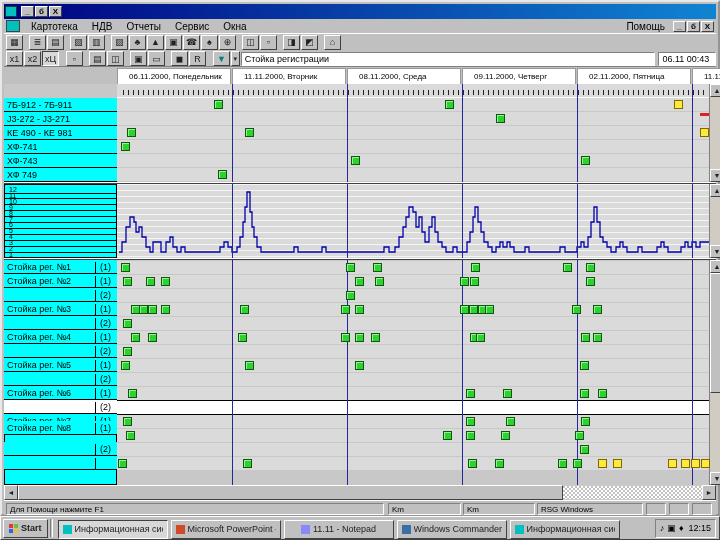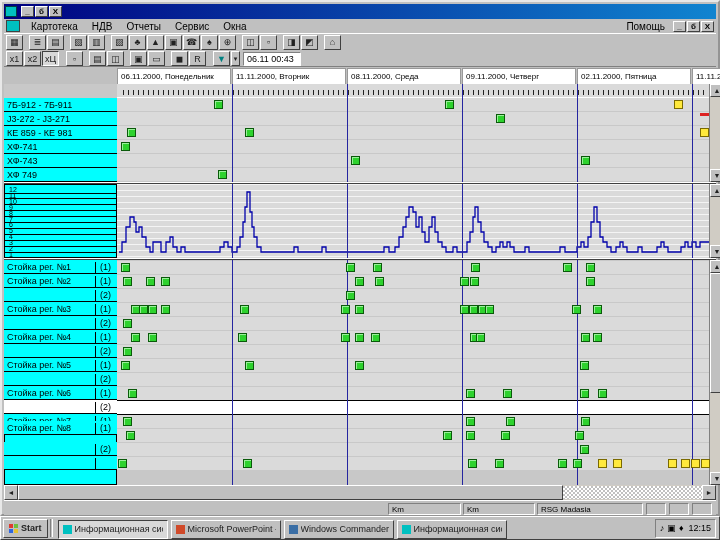--- a/index.html
+++ b/index.html
@@ -24,21 +24,21 @@
   .combo { height:14px; background:#fff; border:1px solid; border-color:#808080 #fff #fff #808080; display:flex; align-items:center; font-size:9px; padding-left:3px; color:#000; }
   .grid-row { position:absolute; left:113px; width:592px; background:#dadada; }
   .dayline { position:absolute; width:1px; background:#2525a0; z-index:5; }
   .marker { position:absolute; width:9px; height:9px; z-index:6; }
   .marker.g { background:#2ed22e; border:1px solid #0a5a0a; box-shadow:inset 1px 1px 0 #9af09a; }
   .marker.y { background:#ffe93c; border:1px solid #7a6a00; }
   .marker.r { background:#d22; border:none; height:3px; }
   .lp-cell { position:absolute; left:0; width:113px; background:#00ffff; color:#000; border-bottom:1px solid #000; font-size:9px; overflow:hidden; white-space:nowrap; }
   .lp-cell .lbl { position:absolute; left:3px; top:2px; }
   .lp-cell .cnt { position:absolute; left:91px; top:2px; width:19px; border-left:1px solid #000; padding-left:4px; height:100%; }
-  .hdr-cell { position:absolute; top:1px; height:29px; background:#fff; border:1px solid #999; font-size:8px; color:#000; white-space:nowrap; overflow:hidden; padding:3px 0 0 3px; }
+  .hdr-cell { position:absolute; top:1px; height:29px; background:#fff; border:1px solid #999; font-size:8px; color:#000; white-space:nowrap; overflow:hidden; padding:3px 0 0 11px; }
   .vsb { position:absolute; left:705px; width:14px; background:#d0ccc4; border-left:1px solid #808080; }
   .sb-btn { position:absolute; left:0; width:14px; height:13px; font-size:7px; }
   .scale-num { position:absolute; left:4px; font-size:7px; line-height:6px; color:#000; }
   .scale-line { position:absolute; left:0; width:113px; height:1px; background:#000; }
   .task { height:19px; margin-top:2px; margin-left:3px; display:flex; align-items:center; font-size:9px; padding:0 4px; overflow:hidden; white-space:nowrap; flex:1; max-width:110px; }
   .task .ticon { width:9px; height:9px; margin-right:3px; flex:none; }
   .hatch { background-image:linear-gradient(45deg,#fff 25%,transparent 25%,transparent 75%,#fff 75%),linear-gradient(45deg,#fff 25%,transparent 25%,transparent 75%,#fff 75%); background-size:4px 4px; background-position:0 0,2px 2px; background-color:#c0c0c0; }
   .statf { position:absolute; top:2px; height:12px; border:1px solid; border-color:#808080 #fff #fff #808080; font-size:8px; color:#000; padding:1px 3px; overflow:hidden; white-space:nowrap; }
 </style>
 </head>
@@ -106,20 +106,21 @@
         <span class="btn tibtn" style="margin-left: 5px;">◼</span>
         <span class="btn tibtn">R</span>
       </span>
     <span class="tsep"></span>
     <span class="btn tibtn" style="color:#008080;">
         <span>▼</span>
       </span>
     <span class="btn" style="width:9px;height:15px;font-size:7px;">
         <span>▾</span>
       </span>
+    <span class="combo" style="width:418px;">Стойка регистрации</span>
     <span class="combo" style="width:58px;margin-left:2px;">06.11 00:43</span>
   </div>
 
   <div class="abs" style="left:2px;top:64px;width:712px;height:18px;background:#c0c0c0;border-top:1px solid #808080;">
     <div id="day-headers">
         <div class="hdr-cell" style="left: 113px; width: 114px;">06.11.2000, Понедельник</div>
         <div class="hdr-cell" style="left: 228px; width: 114px;">11.11.2000, Вторник</div>
         <div class="hdr-cell" style="left: 343px; width: 114px;">08.11.2000, Среда</div>
         <div class="hdr-cell" style="left: 458px; width: 114px;">09.11.2000, Четверг</div>
         <div class="hdr-cell" style="left: 573px; width: 114px;">02.11.2000, Пятница</div>
@@ -141,21 +142,21 @@
       </div>
     <div class="abs" style="left:0;top:14px;width:113px;height:84px;background:#00ffff;border:1px solid #000;">
         <div id="top-labels">
           <div class="lp-cell" style="top: -1px; height: 14px; left: -1px;">
             <span class="lbl">7Б-912 - 7Б-911</span>
           </div>
           <div class="lp-cell" style="top: 13px; height: 14px; left: -1px;">
             <span class="lbl">J3-272 - J3-271</span>
           </div>
           <div class="lp-cell" style="top: 27px; height: 14px; left: -1px;">
-            <span class="lbl">КЕ 859 - КЕ 981</span>
+            <span class="lbl">КЕ 490 - КЕ 981</span>
           </div>
           <div class="lp-cell" style="top: 41px; height: 14px; left: -1px;">
             <span class="lbl">ХФ-741</span>
           </div>
           <div class="lp-cell" style="top: 55px; height: 14px; left: -1px;">
             <span class="lbl">ХФ-743</span>
           </div>
           <div class="lp-cell" style="top: 69px; height: 14px; left: -1px;">
             <span class="lbl">ХФ 749</span>
           </div>
@@ -399,24 +400,25 @@
     </div>
 
   <div class="abs" style="left:2px;top:483px;width:712px;height:15px;background:#d0ccc4;">
     <span class="btn abs" style="left:0;top:0;width:14px;height:15px;font-size:7px;">◄</span>
     <div class="btn abs" style="left:14px;top:0;width:545px;height:15px;"></div>
     <div class="abs hatch" style="left:559px;top:1px;width:139px;height:13px;"></div>
     <span class="btn abs" style="left:698px;top:0;width:14px;height:15px;font-size:7px;">►</span>
   </div>
 
   <div class="abs" style="left:2px;top:498px;width:712px;height:15px;background:#c0c0c0;border-top:1px solid #fff;">
+    <span class="statf" style="left:2px;width:378px;">Для Помощи нажмите F1</span>
     <div id="status-fields">
         <span class="statf" style="left: 384px; width: 73px;">Km</span>
         <span class="statf" style="left: 459px; width: 72px;">Km</span>
-        <span class="statf" style="left: 533px; width: 106px;">RSG Madasia</span>
+        <span class="statf" style="left: 533px; width: 106px;">RSG Windows</span>
       </div>
     <span class="statf" style="left:642px;width:20px;"></span>
     <span class="statf" style="left:665px;width:20px;"></span>
     <span class="statf" style="left:688px;width:20px;"></span>
   </div>
 </div>
 
 <div class="abs out3" style="left:0;top:516px;width:720px;height:24px;background:#c0c0c0;display:flex;align-items:center;">
   <span class="btn" style="height:19px;margin-left:2px;padding:0 5px;font-weight:bold;font-size:9px;display:flex;align-items:center;margin-top:0;">
     <span style="display:inline-grid;grid-template-columns:4px 4px;grid-template-rows:4px 4px;gap:1px;margin-right:3px;">
@@ -431,20 +433,24 @@
   <div id="tasks" style="display:flex;flex:1;min-width:0;">
       <span class="btn task pressed">
         <span class="ticon" style="background: rgb(0, 192, 192);"></span>
         <span style="overflow: hidden; text-overflow: clip; white-space: nowrap;">Информационная сис...</span>
       </span>
       <span class="btn task">
         <span class="ticon" style="background: rgb(208, 74, 42);"></span>
         <span style="overflow: hidden; text-overflow: clip; white-space: nowrap;">Microsoft PowerPoint - [...</span>
       </span>
       <span class="btn task">
+        <span class="ticon" style="background: rgb(136, 136, 255);"></span>
+        <span style="overflow: hidden; text-overflow: clip; white-space: nowrap;">11.11 - Notepad</span>
+      </span>
+      <span class="btn task">
         <span class="ticon" style="background: rgb(58, 110, 165);"></span>
         <span style="overflow: hidden; text-overflow: clip; white-space: nowrap;">Windows Commander ...</span>
       </span>
       <span class="btn task">
         <span class="ticon" style="background: rgb(0, 192, 192);"></span>
         <span style="overflow: hidden; text-overflow: clip; white-space: nowrap;">Информационная систе...</span>
       </span>
     </div>
   <div class="in3" style="height:19px;display:flex;align-items:center;padding:0 4px;margin:0 3px;background:#c0c0c0;">
     <span id="tray-icons" style="display:flex;gap:3px;margin-right:5px;font-size:9px;">

